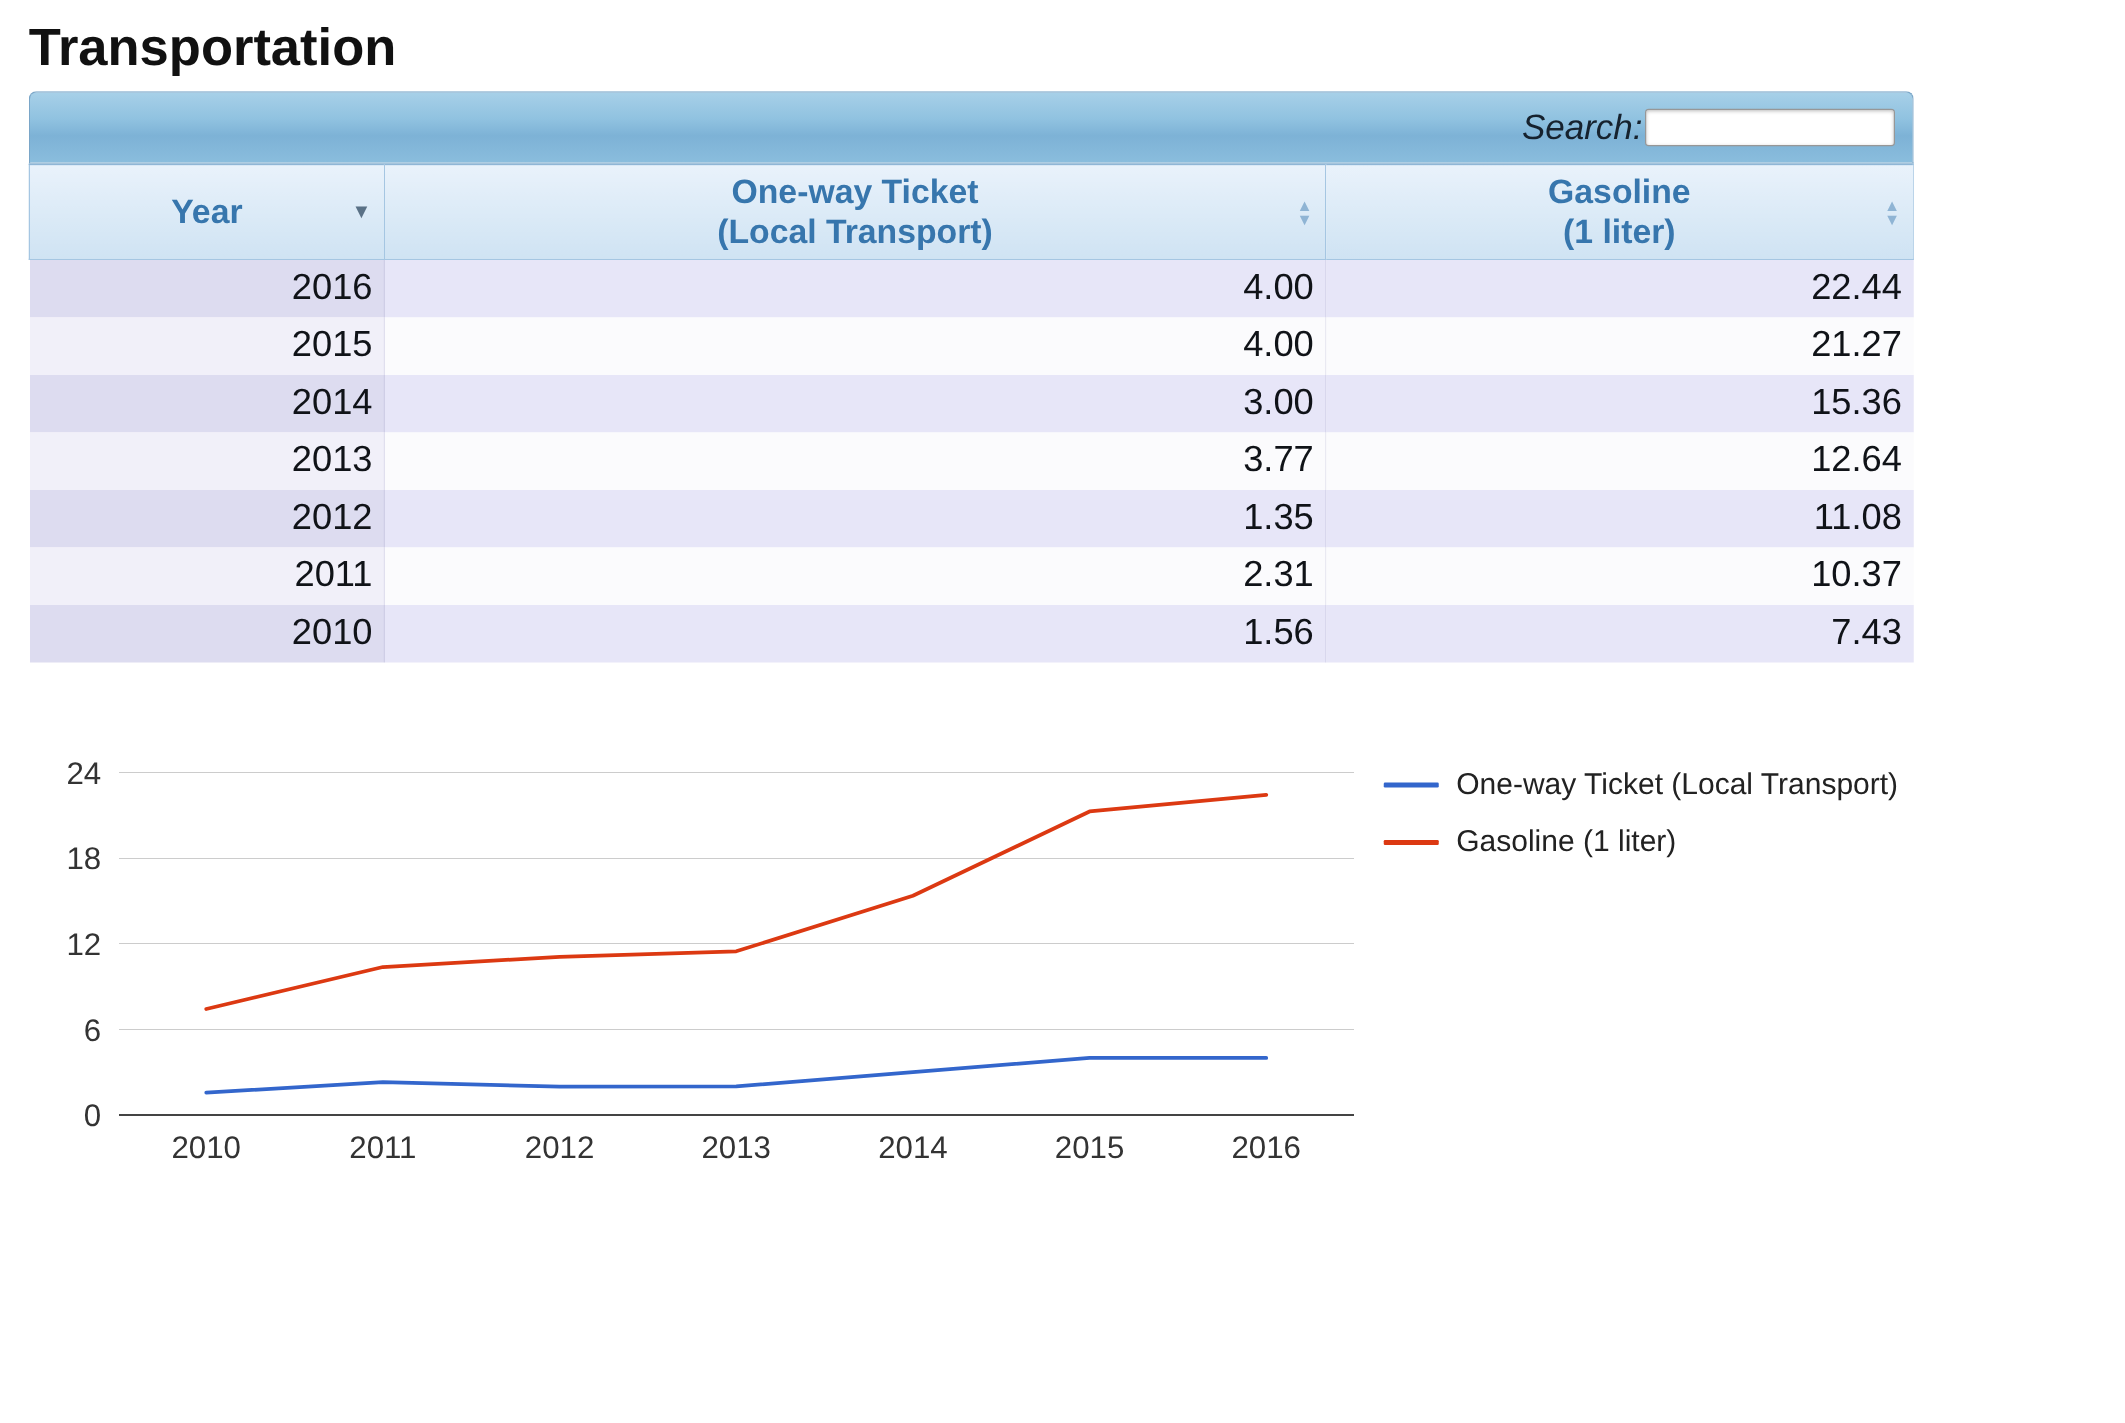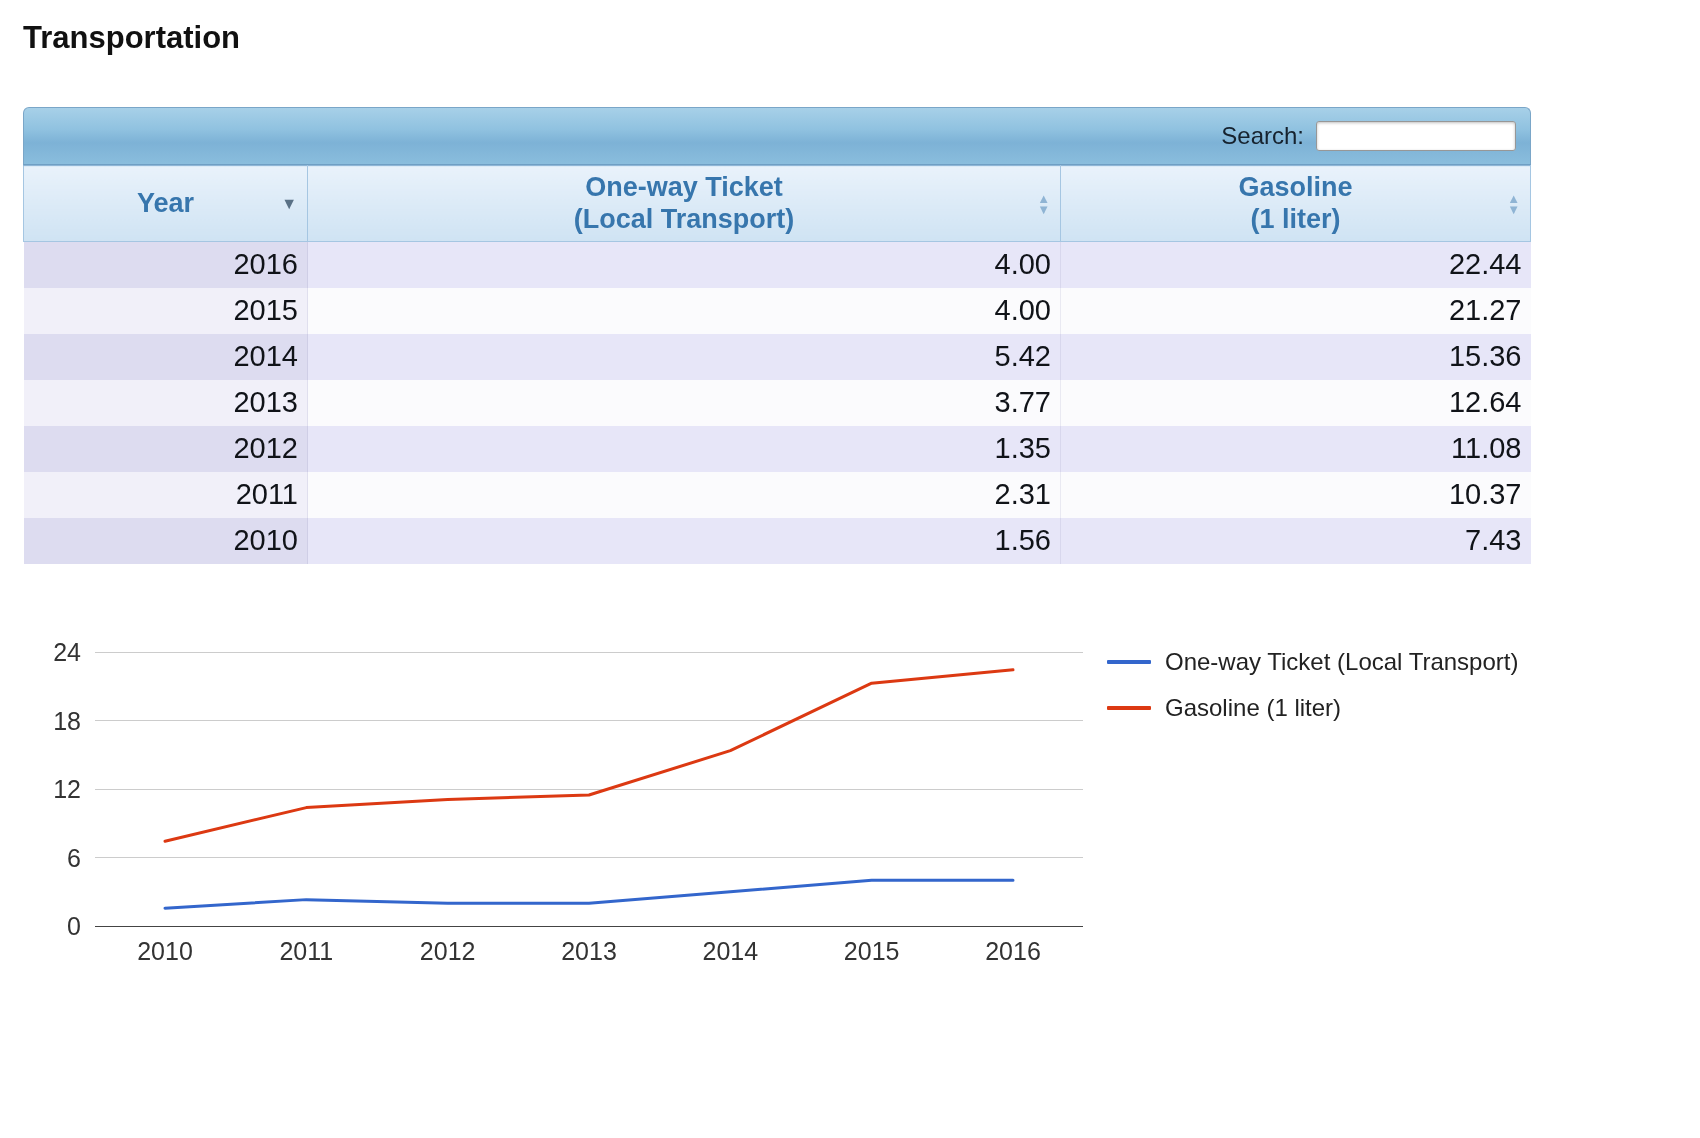--- a/index.html
+++ b/index.html
@@ -5,37 +5,37 @@
   * { box-sizing: border-box; margin: 0; padding: 0; }
   html, body { background: #ffffff; }
   body {
     width: 1700px; height: 1138px;
     font-family: "Liberation Sans", sans-serif;
     color: #111;
   }
   .page { padding: 20px 23px 0 23px; }
 
   h1.page-title {
-    font-size: 31px; font-weight: bold; color: #111;
-    line-height: 36px; margin-bottom: 51px;
+    font-size: 42px; font-weight: bold; color: #111;
+    line-height: 36px; margin-bottom: 17px;
   }
 
   
   .datatable { width: 1508px; }
 
   .dt-toolbar {
     height: 58px;
     background: linear-gradient(180deg, #a7d0e8 0%, #90c2e0 38%, #7db2d6 62%, #8abddd 100%);
     border: 1px solid #7aa6c8;
     border-bottom: 1px solid #6f9fc4;
     border-radius: 6px 6px 0 0;
     display: flex; align-items: center; justify-content: flex-end;
     padding: 0 14px;
   }
-  .dt-search-label { font-size: 24px; color: #16222e; margin-right: 12px; }
+  .dt-search-label { font-size: 28px; color: #16222e; margin-right: 2px; font-style: italic; }
   .dt-search-input {
     width: 200px; height: 30px;
     border: 1px solid #979797; border-radius: 3px;
     background: #fff; font-size: 20px; padding: 2px 8px;
     box-shadow: inset 0 1px 3px rgba(0,0,0,0.25);
     outline: none;
   }
 
   table.dt-table { width: 100%; border-collapse: collapse; table-layout: fixed; }
   table.dt-table th:nth-child(1), table.dt-table td:nth-child(1) { width: 284px; }
@@ -121,21 +121,21 @@
             <td>4.00</td>
             <td>22.44</td>
           </tr>
           <tr>
             <td class="sorted-col">2015</td>
             <td>4.00</td>
             <td>21.27</td>
           </tr>
           <tr>
             <td class="sorted-col">2014</td>
-            <td>5.42</td>
+            <td>3.00</td>
             <td>15.36</td>
           </tr>
           <tr>
             <td class="sorted-col">2013</td>
             <td>3.77</td>
             <td>12.64</td>
           </tr>
           <tr>
             <td class="sorted-col">2012</td>
             <td>1.35</td>

